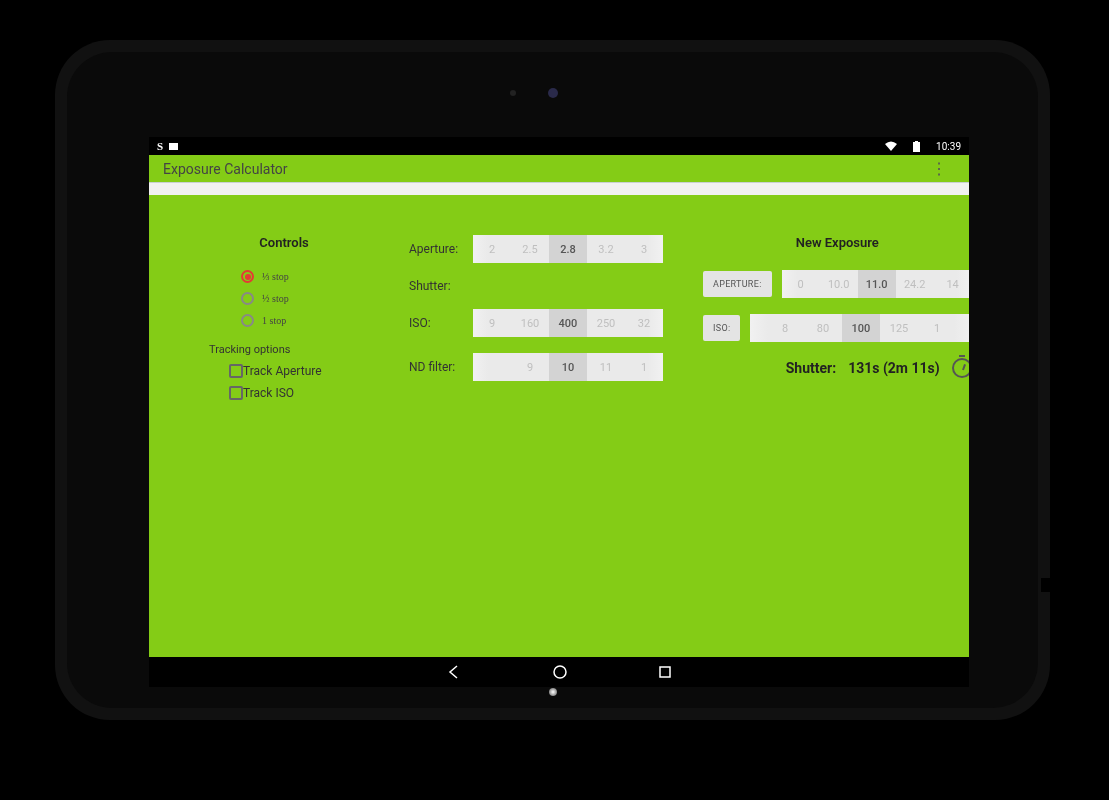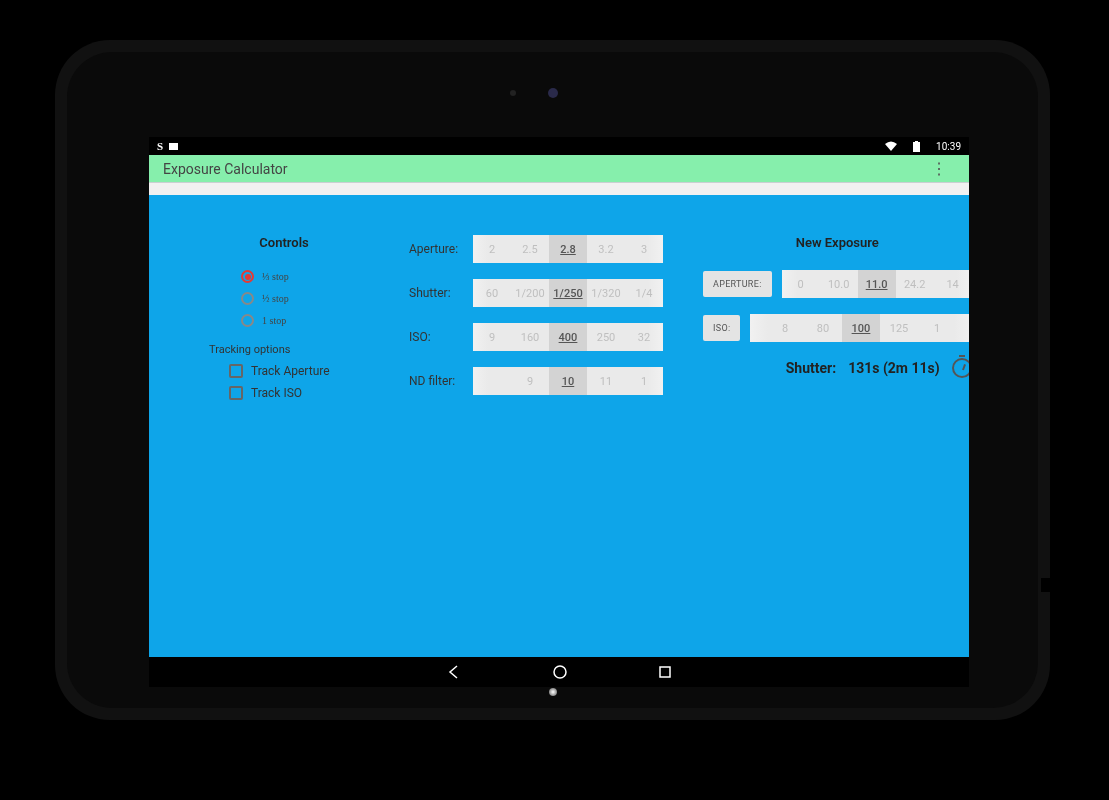--- a/index.html
+++ b/index.html
@@ -64,34 +64,34 @@
     justify-content: space-between;
   }
   .status-left { display:flex; align-items:center; gap:6px; }
   .status-right { display:flex; align-items:center; gap:16px; }
   .status-s { font-family: serif; font-weight: bold; font-size: 11px; }
   .status-sq { width:9px; height:7px; background:#fff; }
   .wifi-icon svg, .battery-icon svg { display:block; }
   
   .app-bar {
     height: 28px;
-    background: #86efac;
+    background: #84cc16;
     display: flex; align-items: center;
     padding: 0 14px;
     justify-content: space-between;
     color: #444;
     font-size: 14px;
     border-bottom: 1px solid #c9d0d2;
   }
   .overflow { font-size: 16px; color:#555; cursor:pointer; padding:4px 8px; }
   
   .content {
     position: absolute;
     top: 58px; left:0; right:0; bottom:0;
-    background: #0ea5e9;
+    background: #84cc16;
     display: flex;
     padding: 40px 30px 0 30px;
   }
   .col { flex:1; padding: 0 20px; }
   .col-controls { flex: 0 0 210px; }
   .col-current  { flex: 0 0 280px; }
   .col-new      { flex: 1; }
   .divider { width:1px; background:#d7d7d7; height:220px; margin-top:6px; }
   .section-title {
     text-align:center; font-weight:600; font-size:13px;
@@ -107,21 +107,21 @@
   .radio {
     width:13px;height:13px;border:2px solid #888;border-radius:50%;
     display:flex;align-items:center;justify-content:center;
   }
   .radio.checked { border-color:#e53935; }
   .radio.checked::after{
     content:"";width:6px;height:6px;background:#e53935;border-radius:50%;
   }
   .tracking-title { font-size:11px;color:#333;margin:16px 0 8px 10px; }
   .check-row {
-    display:flex;align-items:center;gap:8px;
+    display:flex;align-items:center;gap:0;
     font-size:12px;color:#333;margin:0 0 8px 30px;cursor:pointer;
   }
   .checkbox{
     width:14px;height:14px;border:2px solid #666;border-radius:2px;
   }
   
   .dial-row{
     display:flex;align-items:center;margin-bottom:16px;
   }
   .dial-label{
@@ -131,21 +131,21 @@
     position:relative;flex:1;height:28px;
     background:linear-gradient(90deg,#f1f1f1 0%,#eaeaea 8%,#eaeaea 92%,#f1f1f1 100%);
     overflow:hidden;display:flex;align-items:center;justify-content:center;
     font-size:11px;color:#bfbfbf;
   }
   .dial span{
     width:38px;text-align:center;flex-shrink:0;
   }
   .dial .sel{
     background:#d3d3d3;color:#555;font-weight:500;
-    height:100%;display:flex;align-items:center;justify-content:center;text-decoration:underline;
+    height:100%;display:flex;align-items:center;justify-content:center;
   }
   
   .chip-row{display:flex;align-items:center;margin-bottom:16px;gap:10px;}
   .chip{
     background:#e4e4e4;color:#555;font-size:9px;
     padding:8px 10px;border-radius:2px;
     letter-spacing:0.3px;
   }
   .result{
     display:flex;align-items:center;justify-content:flex-end;
@@ -249,27 +249,20 @@
           <div class="dial">
               <span>2</span>
               <span>2.5</span>
               <span class="sel">2.8</span>
               <span>3.2</span>
               <span>3</span>
             </div>
         </div>
         <div class="dial-row">
           <div class="dial-label">Shutter:</div>
-          <div class="dial">
-              <span>60</span>
-              <span>1/200</span>
-              <span class="sel">1/250</span>
-              <span>1/320</span>
-              <span>1/4</span>
-            </div>
         </div>
         <div class="dial-row">
           <div class="dial-label">ISO:</div>
           <div class="dial">
               <span>9</span>
               <span>160</span>
               <span class="sel">400</span>
               <span>250</span>
               <span>32</span>
             </div>

